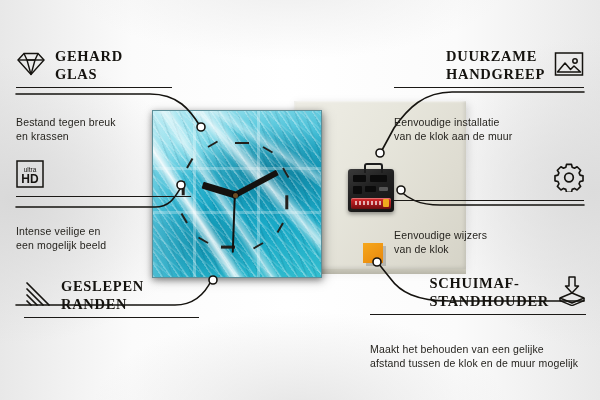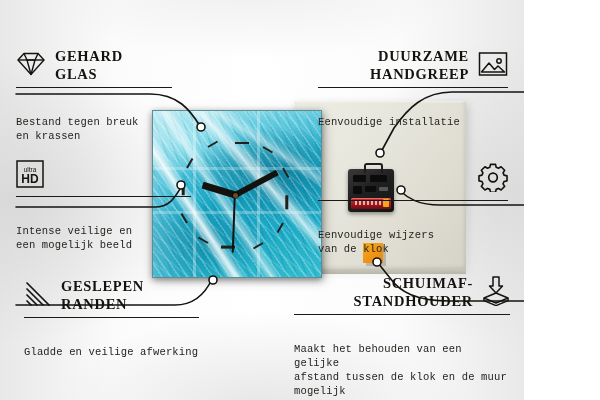--- a/index.html
+++ b/index.html
@@ -2,21 +2,21 @@
 <html><head>
 <meta charset="utf-8">
 <style>
   html,body{margin:0;padding:0;}
   body{
     width:600px;height:400px;overflow:hidden;
     font-family:"Liberation Serif", serif;
     background:#ffffff;
   }
   #stage{
-    position:relative;width:524px;height:400px;overflow:hidden;
+    position:relative;width:600px;height:400px;overflow:hidden;
     background:
       radial-gradient(ellipse 260px 200px at 2% 50%, #d9d9d9 0%, rgba(217,217,217,0) 72%),
       radial-gradient(ellipse 230px 210px at 99% 48%, #dcdcdc 0%, rgba(220,220,220,0) 74%),
       radial-gradient(ellipse 300px 150px at 50% 104%, #e4e4e4 0%, rgba(228,228,228,0) 70%),
       radial-gradient(ellipse 320px 120px at 48% -6%, #ececec 0%, rgba(236,236,236,0) 70%),
       linear-gradient(90deg,#e8e8e8 0%,#fbfbfb 22%,#ffffff 48%,#fbfbfb 76%,#e9e9e9 100%);
   }
 
   
   #product{position:absolute;left:0;top:0;width:600px;height:400px;}
@@ -121,24 +121,24 @@
   
   .feat{position:absolute;}
   .feat .row{display:flex;align-items:center;gap:9px;}
   .feat.right .row{flex-direction:row;justify-content:flex-end;}
   .title{
     font-family:"Liberation Serif", serif;
     font-weight:700;font-size:14.5px;line-height:1.22;
     letter-spacing:.7px;color:#15130f;text-transform:uppercase;
   }
   .feat.left .title{text-align:left;}
-  .feat.right .title{text-align:right;}
+  .feat.right .title{text-align:left;}
   .rule{height:1px;background:#1b1916;margin:4px 0 5px 0;}
   .desc{
-    font-family:Liberation Mono, monospace;
+    font-family:Liberation Sans, sans-serif;
     font-size:10.5px;line-height:1.32;color:#26241f;letter-spacing:.15px;margin-top:28px;
   }
   .feat.right .desc{}
   .ico{flex:0 0 auto;display:block;}
 
   
   #wires{position:absolute;left:0;top:0;width:600px;height:400px;pointer-events:none;}
 </style>
 </head>
 <body>
@@ -267,42 +267,40 @@
             <path d="M3,14 L13,24"></path>
             <path d="M3,20 L7,24"></path>
         </svg>
       </span>
       <span class="title">
         <span>GESLEPEN</span><br>
         <span>RANDEN</span>
       </span>
     </div>
     <div class="rule"></div>
-    <div class="desc">
-      <span>Gladde en veilige afwerking</span>
-    </div>
   </div>
 
   <div class="feat right" style="right:16px;top:48px;width:190px;">
     <div class="row">
       <span class="title">
         <span>DUURZAME</span><br>
         <span>HANDGREEP</span>
       </span>
       <span class="ico">
         <svg width="30" height="26" viewBox="0 0 30 26" fill="none" stroke="#15130f" stroke-width="1.5">
           <rect x="1.5" y="2" width="27" height="22"></rect>
           <circle cx="21" cy="10" r="2.2"></circle>
           <path d="M3.5,21 L11,12 L16.5,18.5 L20,15 L26.5,21 Z" stroke-linejoin="round"></path>
         </svg>
       </span>
     </div>
     <div class="rule"></div>
     <div class="desc">
       <span>Eenvoudige installatie</span><br>
+      <span>van de klok aan de muur</span>
     </div>
   </div>
 
   <div class="feat right" style="right:16px;top:163px;width:190px;">
     <div class="row">
       <span class="ico">
         <svg width="30" height="29" viewBox="0 0 30 29" fill="none" stroke="#15130f" stroke-width="1.7" stroke-linejoin="round">
           <path d="M12.4,2 h5.2 l0.7,3.1 2.4,1 2.7,-1.6 3.7,3.7 -1.6,2.7 1,2.4 3.1,0.7 v5.2 l-3.1,0.7 -1,2.4 1.6,2.7 -3.7,3.7 -2.7,-1.6 -2.4,1 -0.7,3.1 h-5.2 l-0.7,-3.1 -2.4,-1 -2.7,1.6 -3.7,-3.7 1.6,-2.7 -1,-2.4 -3.1,-0.7 v-5.2 l3.1,-0.7 1,-2.4 -1.6,-2.7 3.7,-3.7 2.7,1.6 2.4,-1 Z" transform="translate(0.6,-0.6) scale(0.96)"></path>
           <circle cx="15" cy="14.5" r="4.3"></circle>
         </svg>

